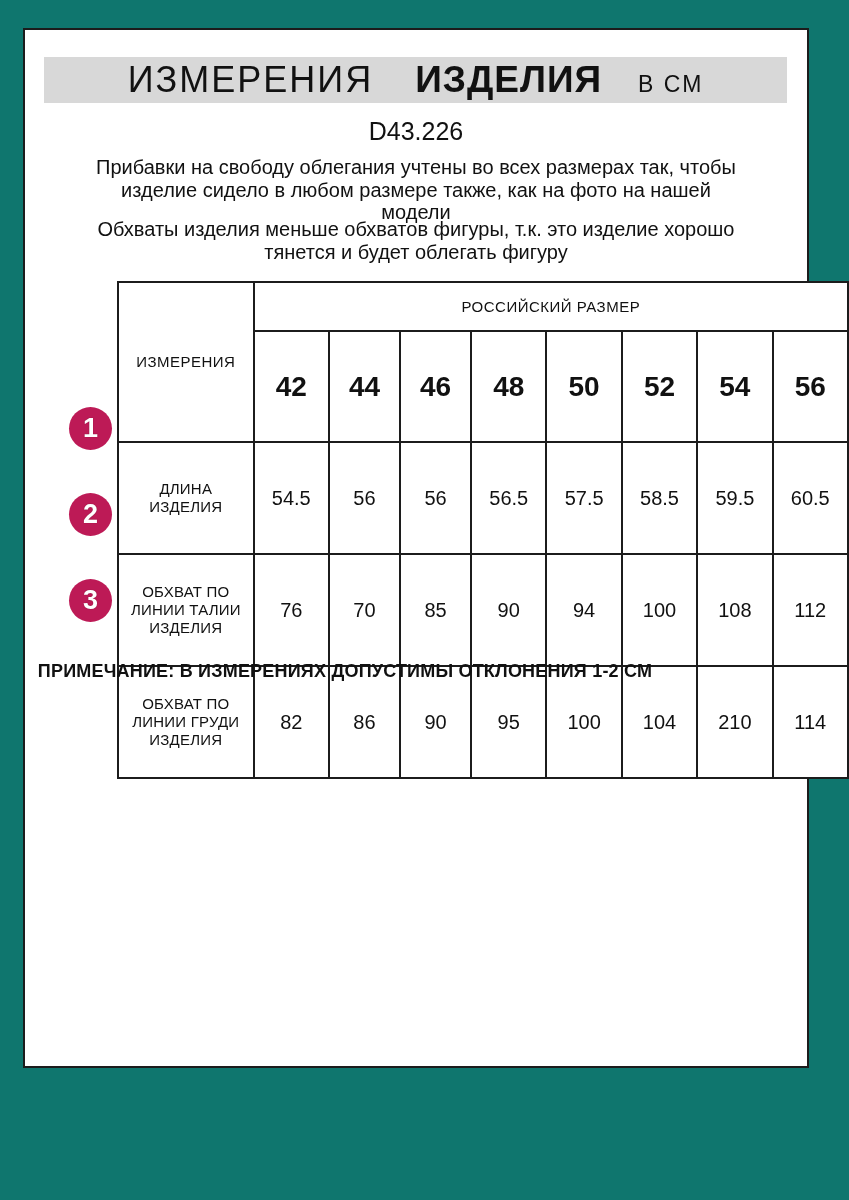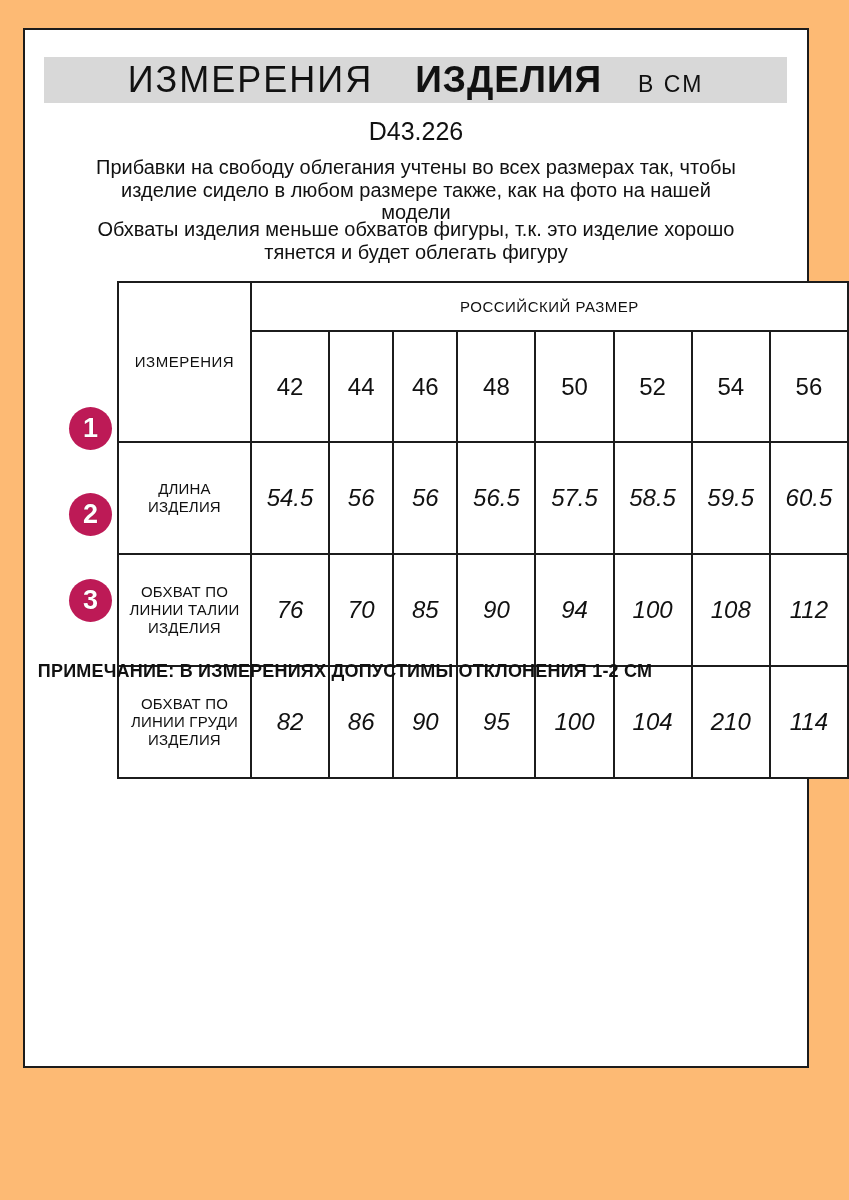--- a/index.html
+++ b/index.html
@@ -9,21 +9,21 @@
     width: 849px;
     height: 1200px;
     overflow: hidden;
     font-family: "Liberation Sans", sans-serif;
     color: #111;
   }
   .page {
     position: relative;
     width: 849px;
     height: 1200px;
-    background: #fdba74;
+    background: #0f766e;
   }
   .frame {
     position: absolute;
     left: 23px;
     top: 28px;
     width: 782px;
     height: 1036px;
     border: 2px solid #1c1c1c;
     background: #ffffff;
   }
@@ -100,35 +100,34 @@
   .size-table .group-header-row th {
     height: 21px;
     font-size: 15px;
     font-weight: 400;
     letter-spacing: 0.5px;
     line-height: 20px;
   }
   .size-table .sizes-row th {
     height: 83px;
     width: 58px;
-    font-size: 24px;
-    font-weight: 400;
+    font-size: 28px;
+    font-weight: 700;
   }
   .size-table .data-row td { height: 84px; }
   .size-table .row-label {
     font-size: 15px;
     font-weight: 400;
     line-height: 18px;
     letter-spacing: 0.2px;
     padding: 12px 6px;
   }
   .size-table .value-cell {
-    font-size: 24px;
-    font-weight: 400;
-    font-style: italic;
+    font-size: 20px;
+    font-weight: 400;
   }
   .badge {
     position: absolute;
     left: 69px;
     width: 43px;
     height: 43px;
     border-radius: 50%;
     display: flex;
     align-items: center;
     justify-content: center;

